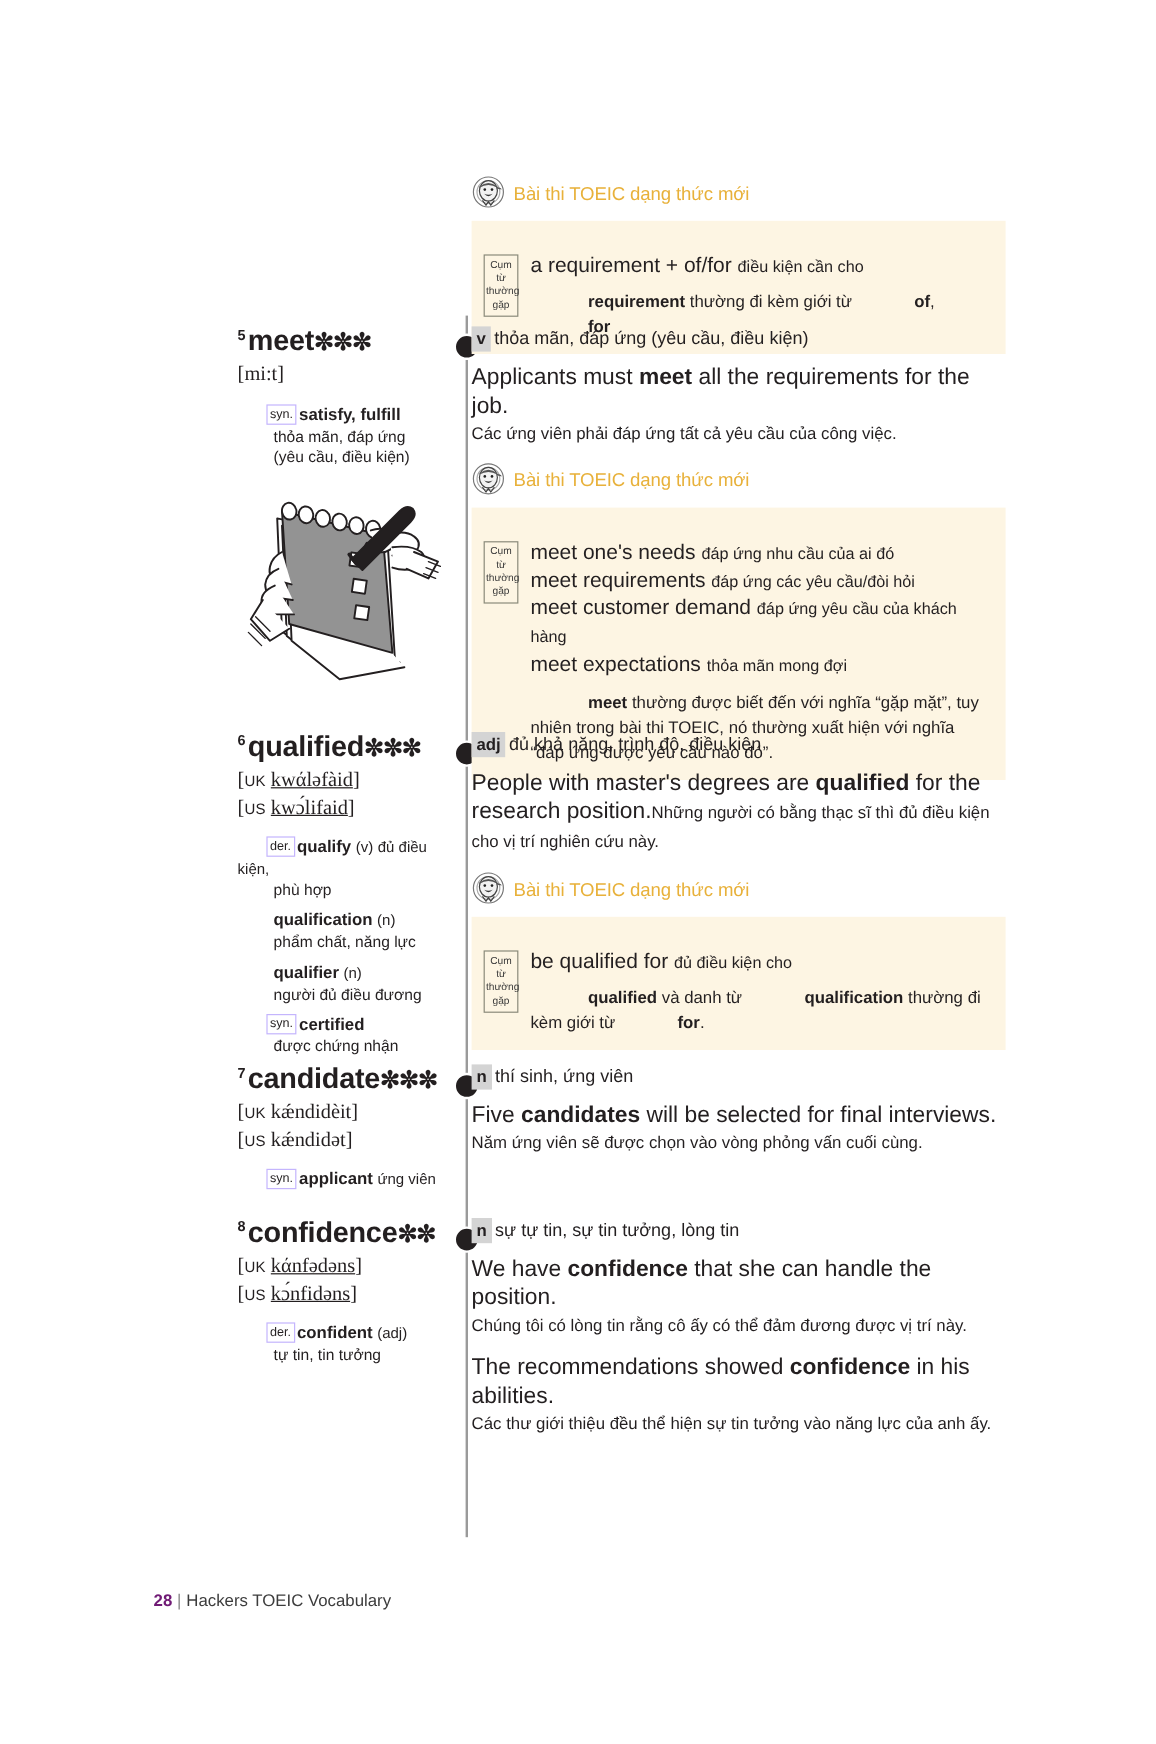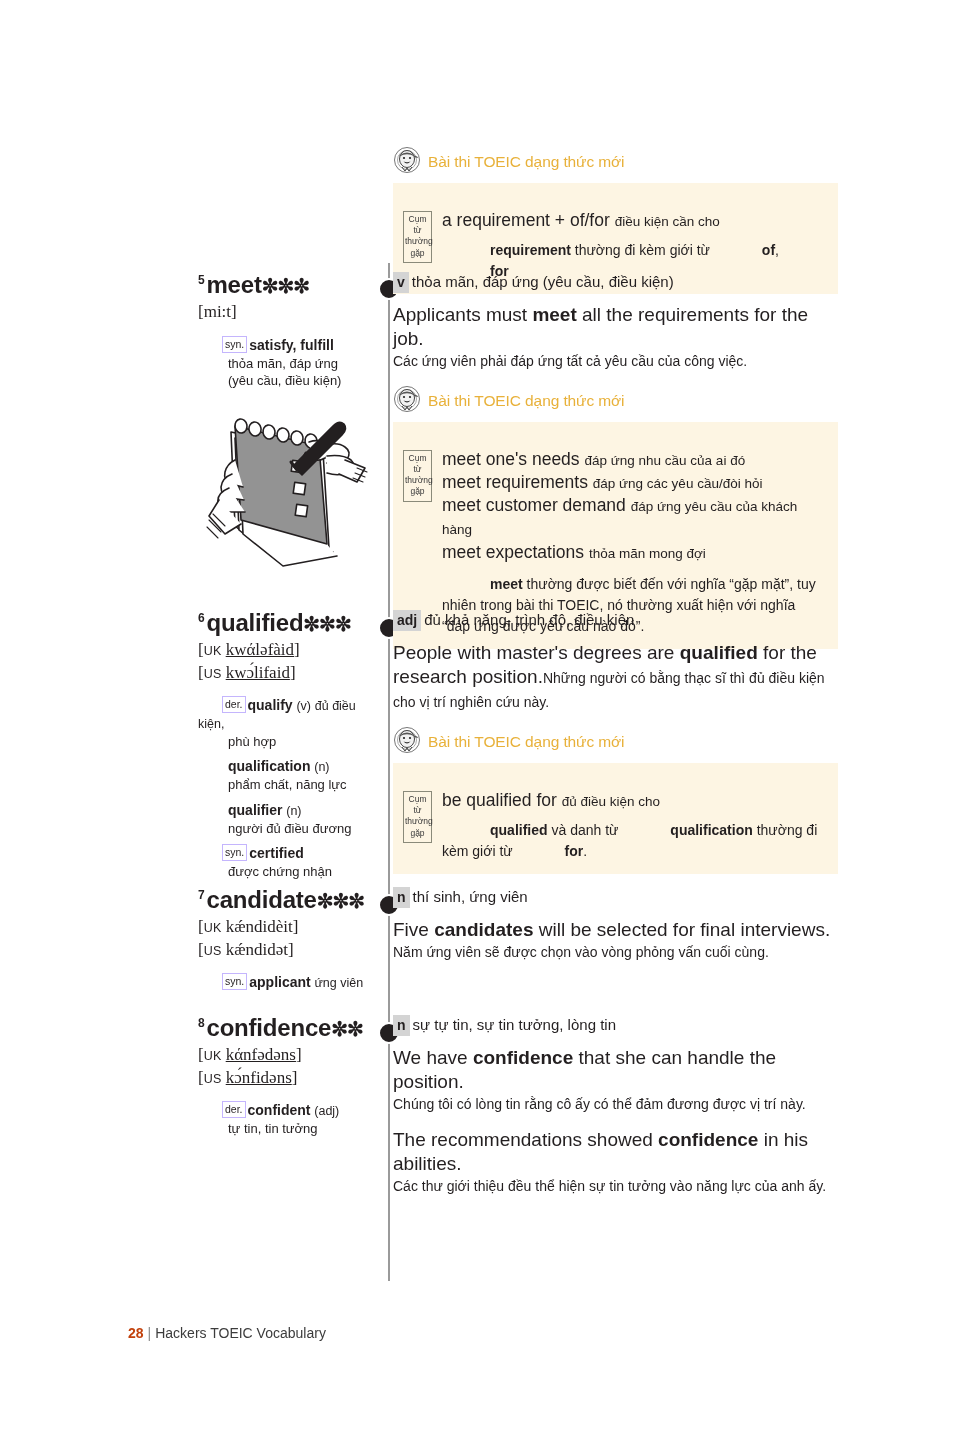--- a/index.html
+++ b/index.html
@@ -176,21 +176,21 @@
   .note b { font-weight: bold; margin-left: 48px; }
   .note-tight { margin-top: 8px; }
 
   
   .footer {
     position: absolute;
     left: 128px; top: 1325px;
     font-size: 14px;
     color: #3c3c3c;
   }
-  .footer .pg { font-weight: bold; color: #c2410c; }
+  .footer .pg { font-weight: bold; color: #701a75; }
   .footer .bar { color: #8a8a8a; margin: 0 4px; }
 </style>
 </head>
 <body>
 
 <div class="page">
 
   <div class="rail"></div>
   <div class="dot" style="top:278px"></div>
   <div class="dot" style="top:617px"></div>

